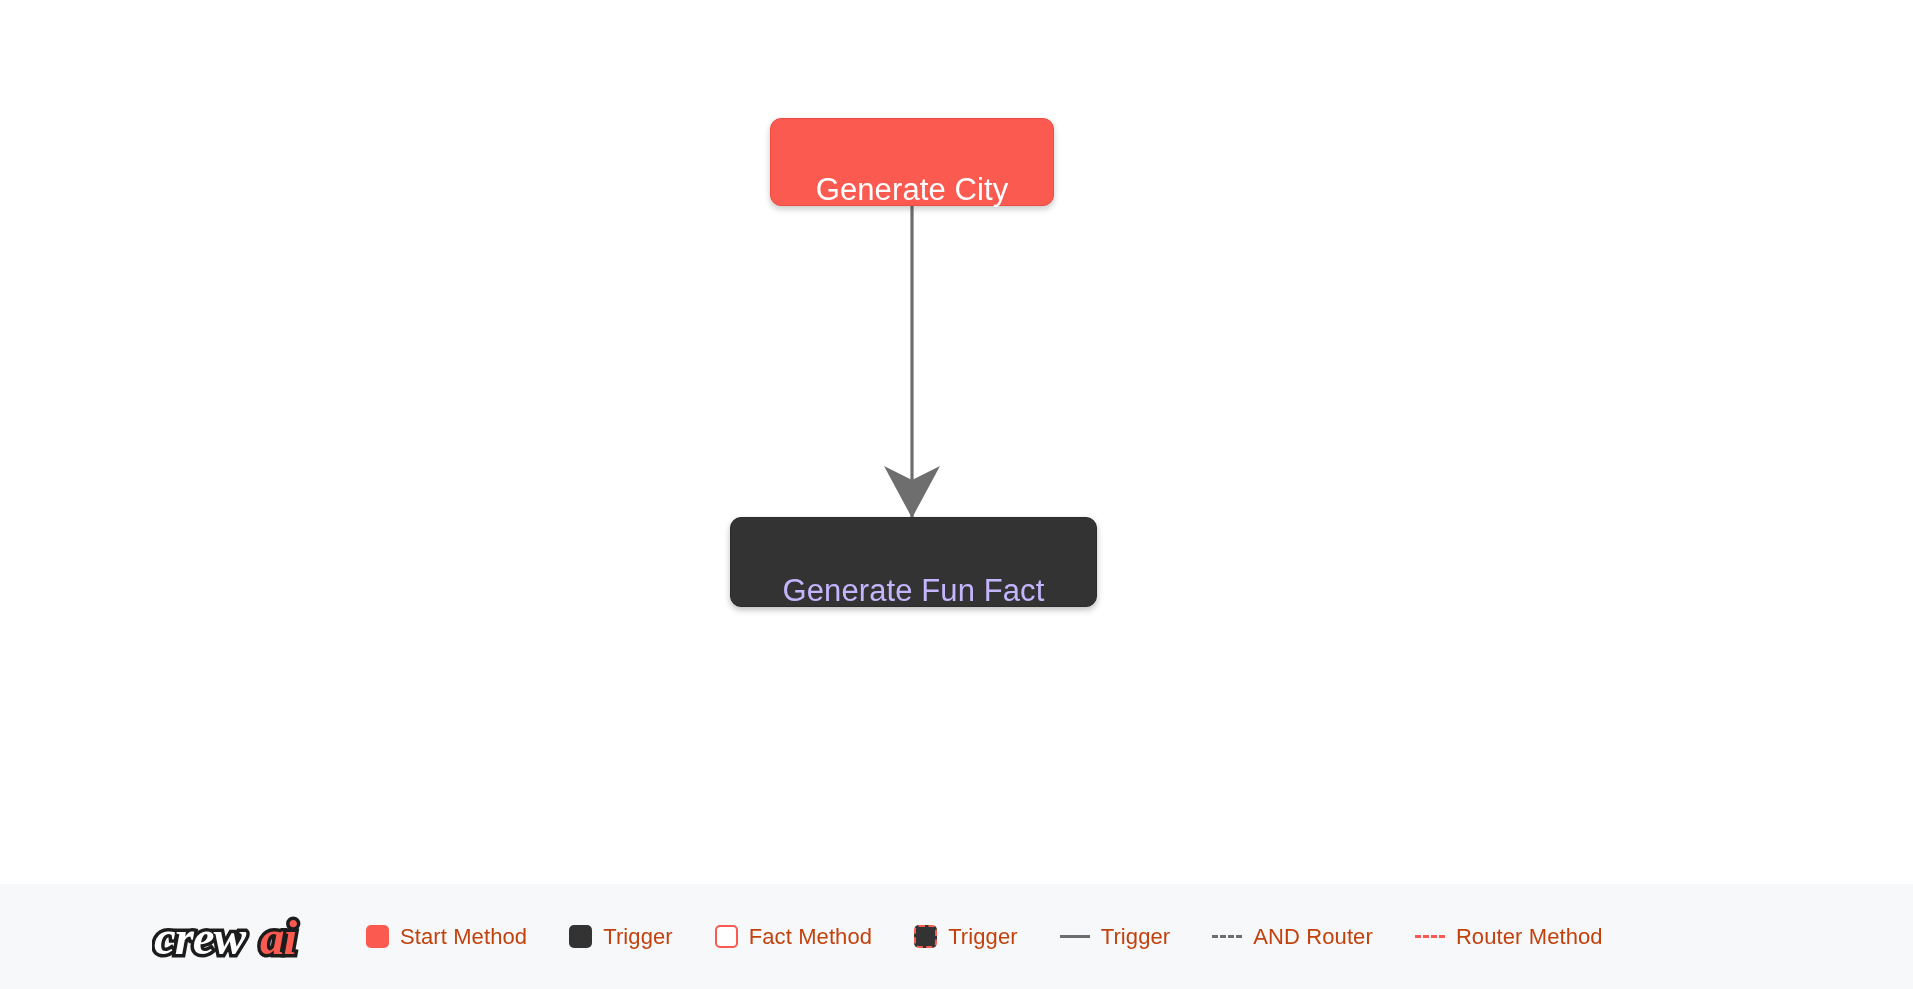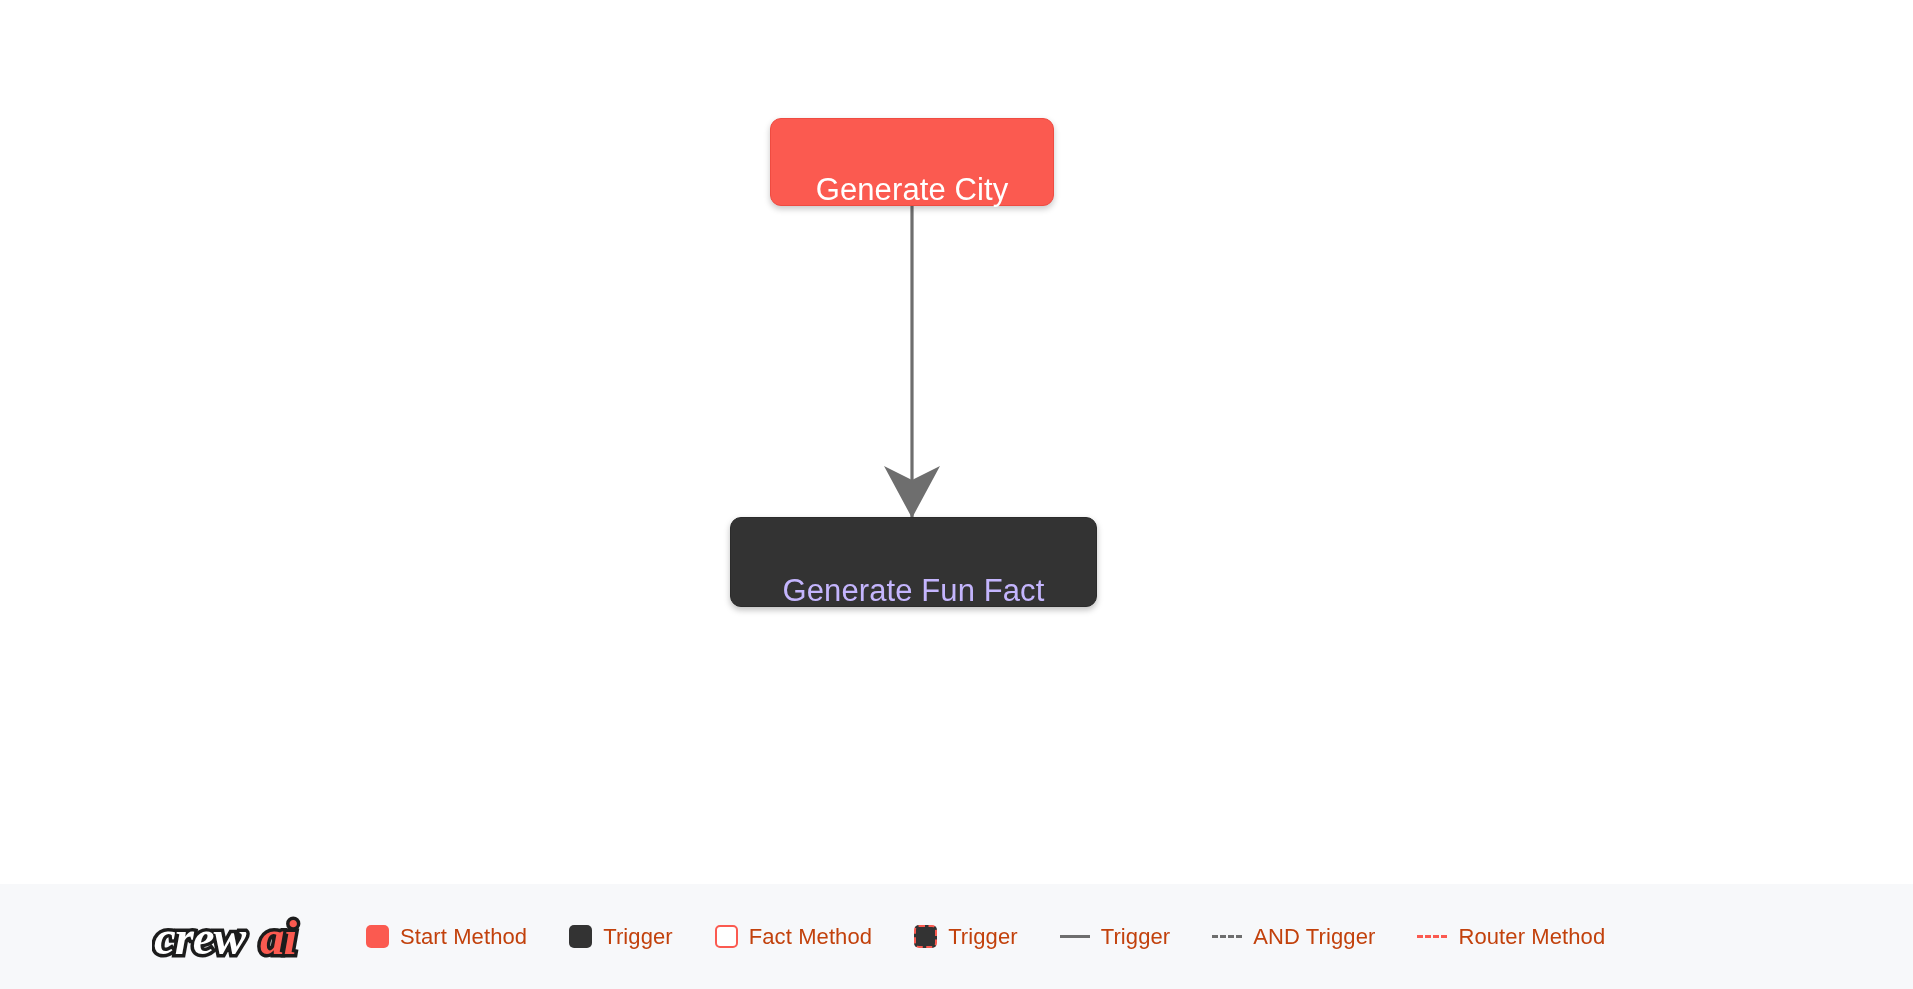--- a/index.html
+++ b/index.html
@@ -201,21 +201,21 @@
         <span class="legend-label">Trigger</span>
       </div>
 
       <div class="legend-item">
         <span class="line-swatch trigger"></span>
         <span class="legend-label">Trigger</span>
       </div>
 
       <div class="legend-item">
         <span class="line-swatch and-trigger"></span>
-        <span class="legend-label">AND Trigger</span>
+        <span class="legend-label">AND Router</span>
       </div>
 
       <div class="legend-item">
         <span class="line-swatch router-trigger"></span>
         <span class="legend-label">Router Method</span>
       </div>
 
     </div>
   </div>
 

